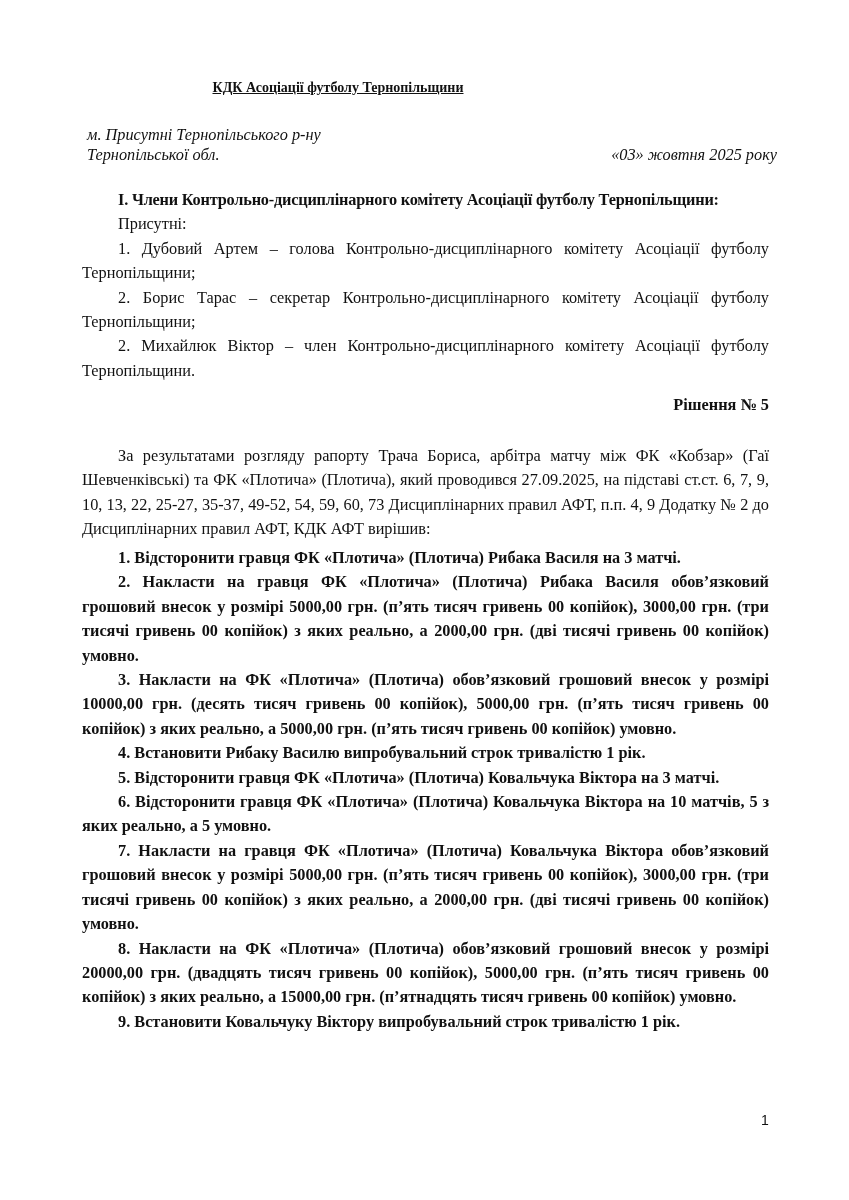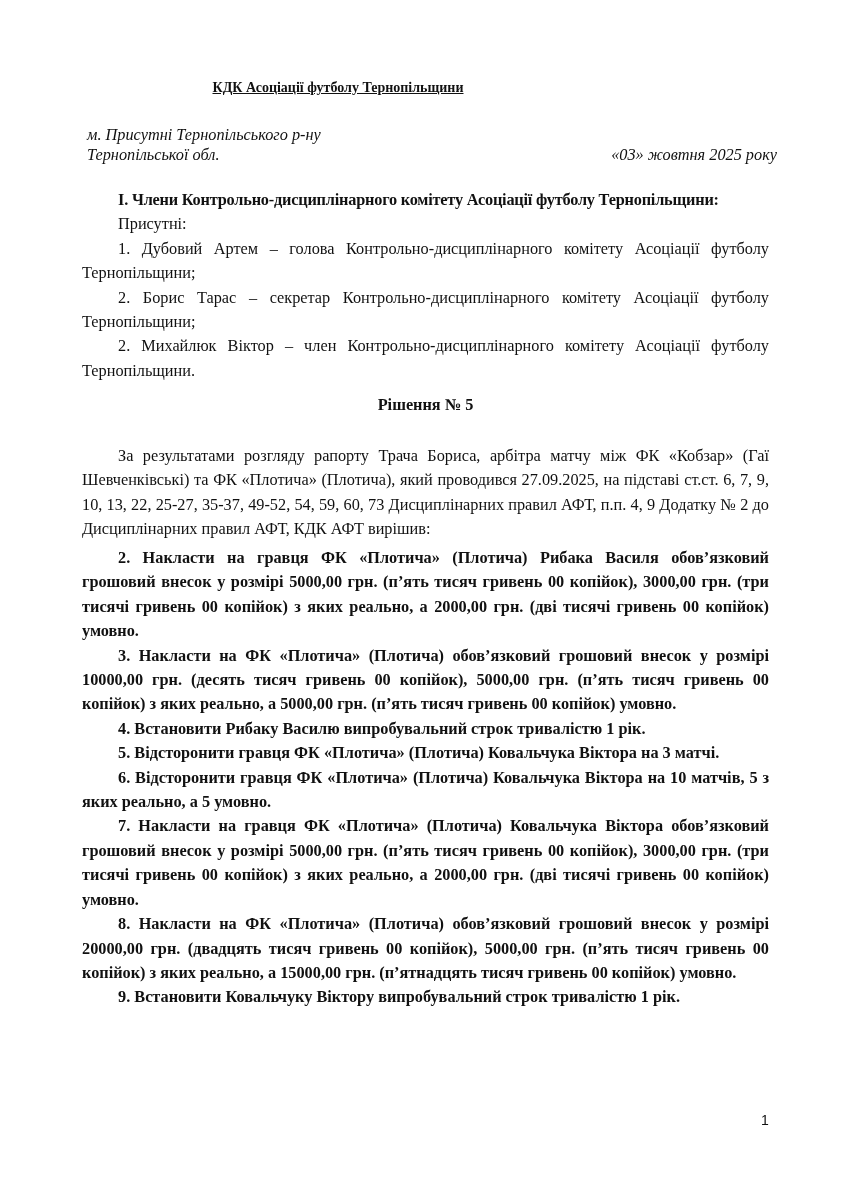--- a/index.html
+++ b/index.html
@@ -6,21 +6,21 @@
   body { width: 849px; height: 1200px; position: relative; overflow: hidden;
          font-family: "Liberation Serif", serif; color: #111; font-size: 16.3px; }
   .page { position: absolute; left: 0; top: 0; width: 849px; height: 1200px; }
   .title { position: absolute; top: 80px; left: 0; width: 676px; text-align: center;
            font-weight: bold; text-decoration: underline; font-size: 14px; }
   .place { position: absolute; top: 125px; left: 87px; font-style: italic; line-height: 20px; }
   .date { position: absolute; top: 145px; right: 72px; font-style: italic; line-height: 20px; }
   .body { position: absolute; left: 82px; width: 687px; text-align: justify; line-height: 24.4px; }
   .p { text-indent: 36px; margin: 0; }
   .b { font-weight: bold; }
-  .center { text-align: center; text-indent: 0; font-weight: bold; }
+  .center { text-align: right; text-indent: 0; font-weight: bold; }
   .decisions { position: absolute; left: 82px; width: 687px; top: 546px; line-height: 24.4px;
                font-weight: bold; text-align: justify; }
   .decisions p { margin: 0; text-indent: 36px; }
   .pagenum { position: absolute; top: 1112px; left: 761px; font-size: 14px; font-family: "Liberation Sans", sans-serif; }
 </style>
 </head>
 <body>
 
 <div class="page">
   <div class="title">КДК Асоціації футболу Тернопільщини</div>
@@ -41,20 +41,21 @@
 
   <div class="body" style="top:393px;">
     <p class="p center">Рішення № 5</p>
   </div>
 
   <div class="body" style="top:444px;">
     <p class="p">За результатами розгляду рапорту Трача Бориса, арбітра матчу між ФК «Кобзар» (Гаї Шевченківські) та ФК «Плотича» (Плотича), який проводився 27.09.2025, на підставі ст.ст. 6, 7, 9, 10, 13, 22, 25-27, 35-37, 49-52, 54, 59, 60, 73 Дисциплінарних правил АФТ, п.п. 4, 9 Додатку № 2 до Дисциплінарних правил АФТ, КДК АФТ вирішив:</p>
   </div>
 
   <div class="decisions">
+    <p>1. Відсторонити гравця ФК «Плотича» (Плотича) Рибака Василя на 3 матчі.</p>
     <p>2. Накласти на гравця ФК «Плотича» (Плотича) Рибака Василя обов’язковий грошовий внесок у розмірі 5000,00 грн. (п’ять тисяч гривень 00 копійок), 3000,00 грн. (три тисячі гривень 00 копійок) з яких реально, а 2000,00 грн. (дві тисячі гривень 00 копійок) умовно.</p>
     <p>3. Накласти на ФК «Плотича» (Плотича) обов’язковий грошовий внесок у розмірі 10000,00 грн. (десять тисяч гривень 00 копійок), 5000,00 грн. (п’ять тисяч гривень 00 копійок) з яких реально, а 5000,00 грн. (п’ять тисяч гривень 00 копійок) умовно.</p>
     <p>4. Встановити Рибаку Василю випробувальний строк тривалістю 1 рік.</p>
     <p>5. Відсторонити гравця ФК «Плотича» (Плотича) Ковальчука Віктора на 3 матчі.</p>
     <p>6. Відсторонити гравця ФК «Плотича» (Плотича) Ковальчука Віктора на 10 матчів, 5 з яких реально, а 5 умовно.</p>
     <p>7. Накласти на гравця ФК «Плотича» (Плотича) Ковальчука Віктора обов’язковий грошовий внесок у розмірі 5000,00 грн. (п’ять тисяч гривень 00 копійок), 3000,00 грн. (три тисячі гривень 00 копійок) з яких реально, а 2000,00 грн. (дві тисячі гривень 00 копійок) умовно.</p>
     <p>8. Накласти на ФК «Плотича» (Плотича) обов’язковий грошовий внесок у розмірі 20000,00 грн. (двадцять тисяч гривень 00 копійок), 5000,00 грн. (п’ять тисяч гривень 00 копійок) з яких реально, а 15000,00 грн. (п’ятнадцять тисяч гривень 00 копійок) умовно.</p>
     <p>9. Встановити Ковальчуку Віктору випробувальний строк тривалістю 1 рік.</p>
   </div>
 

